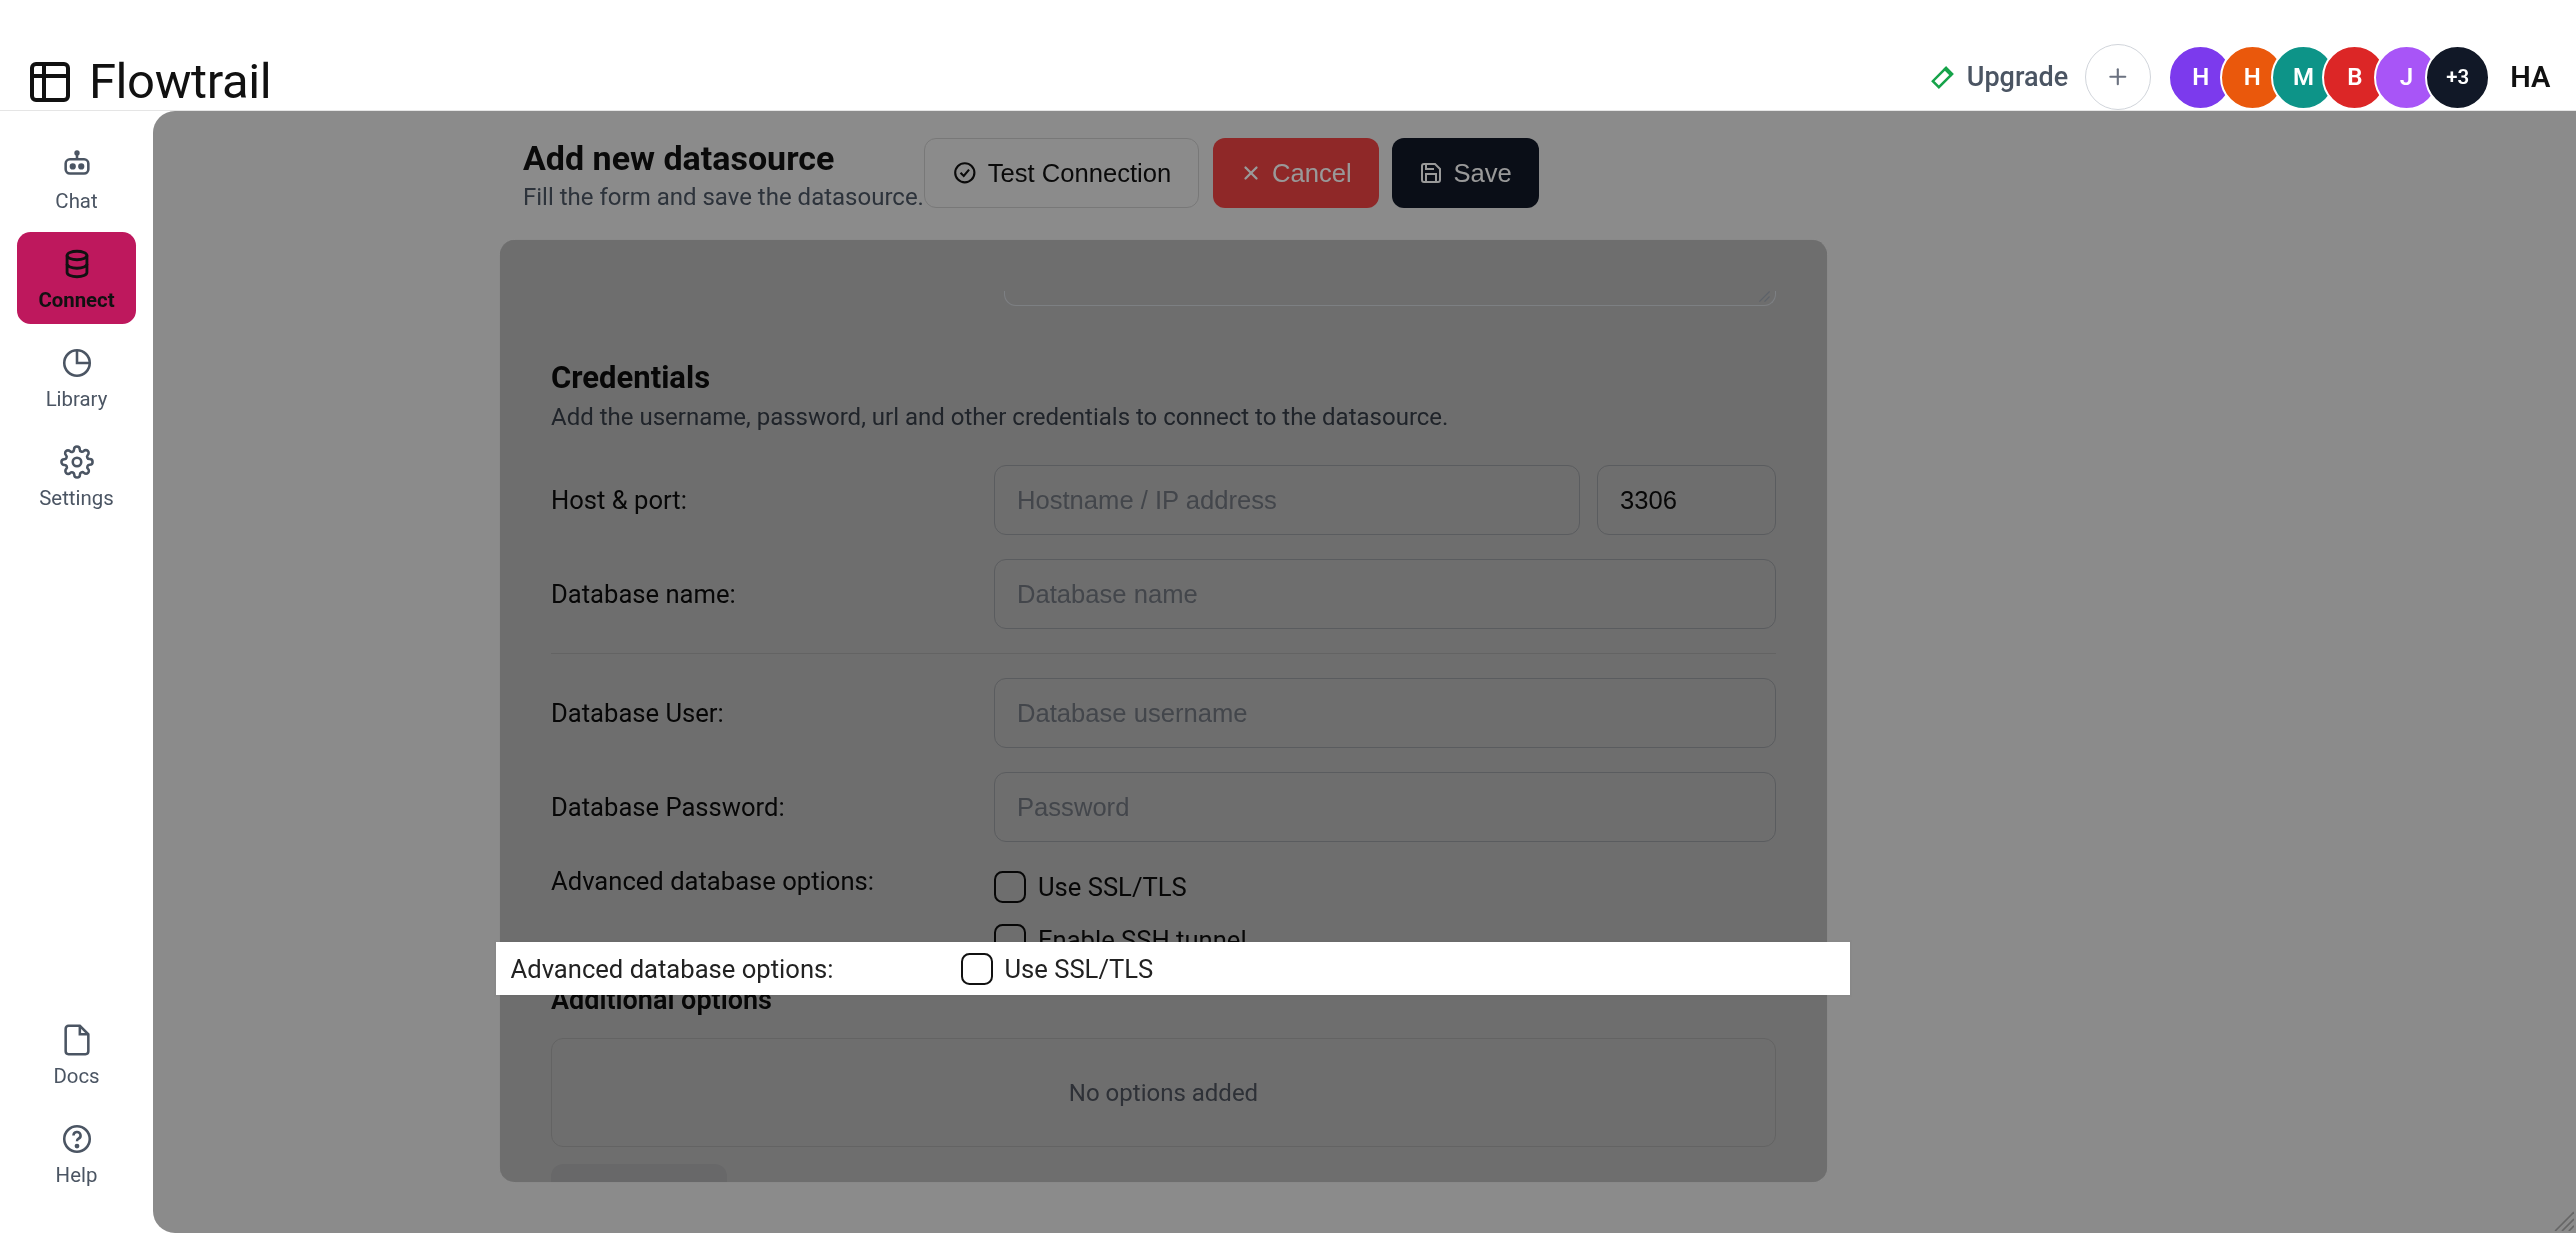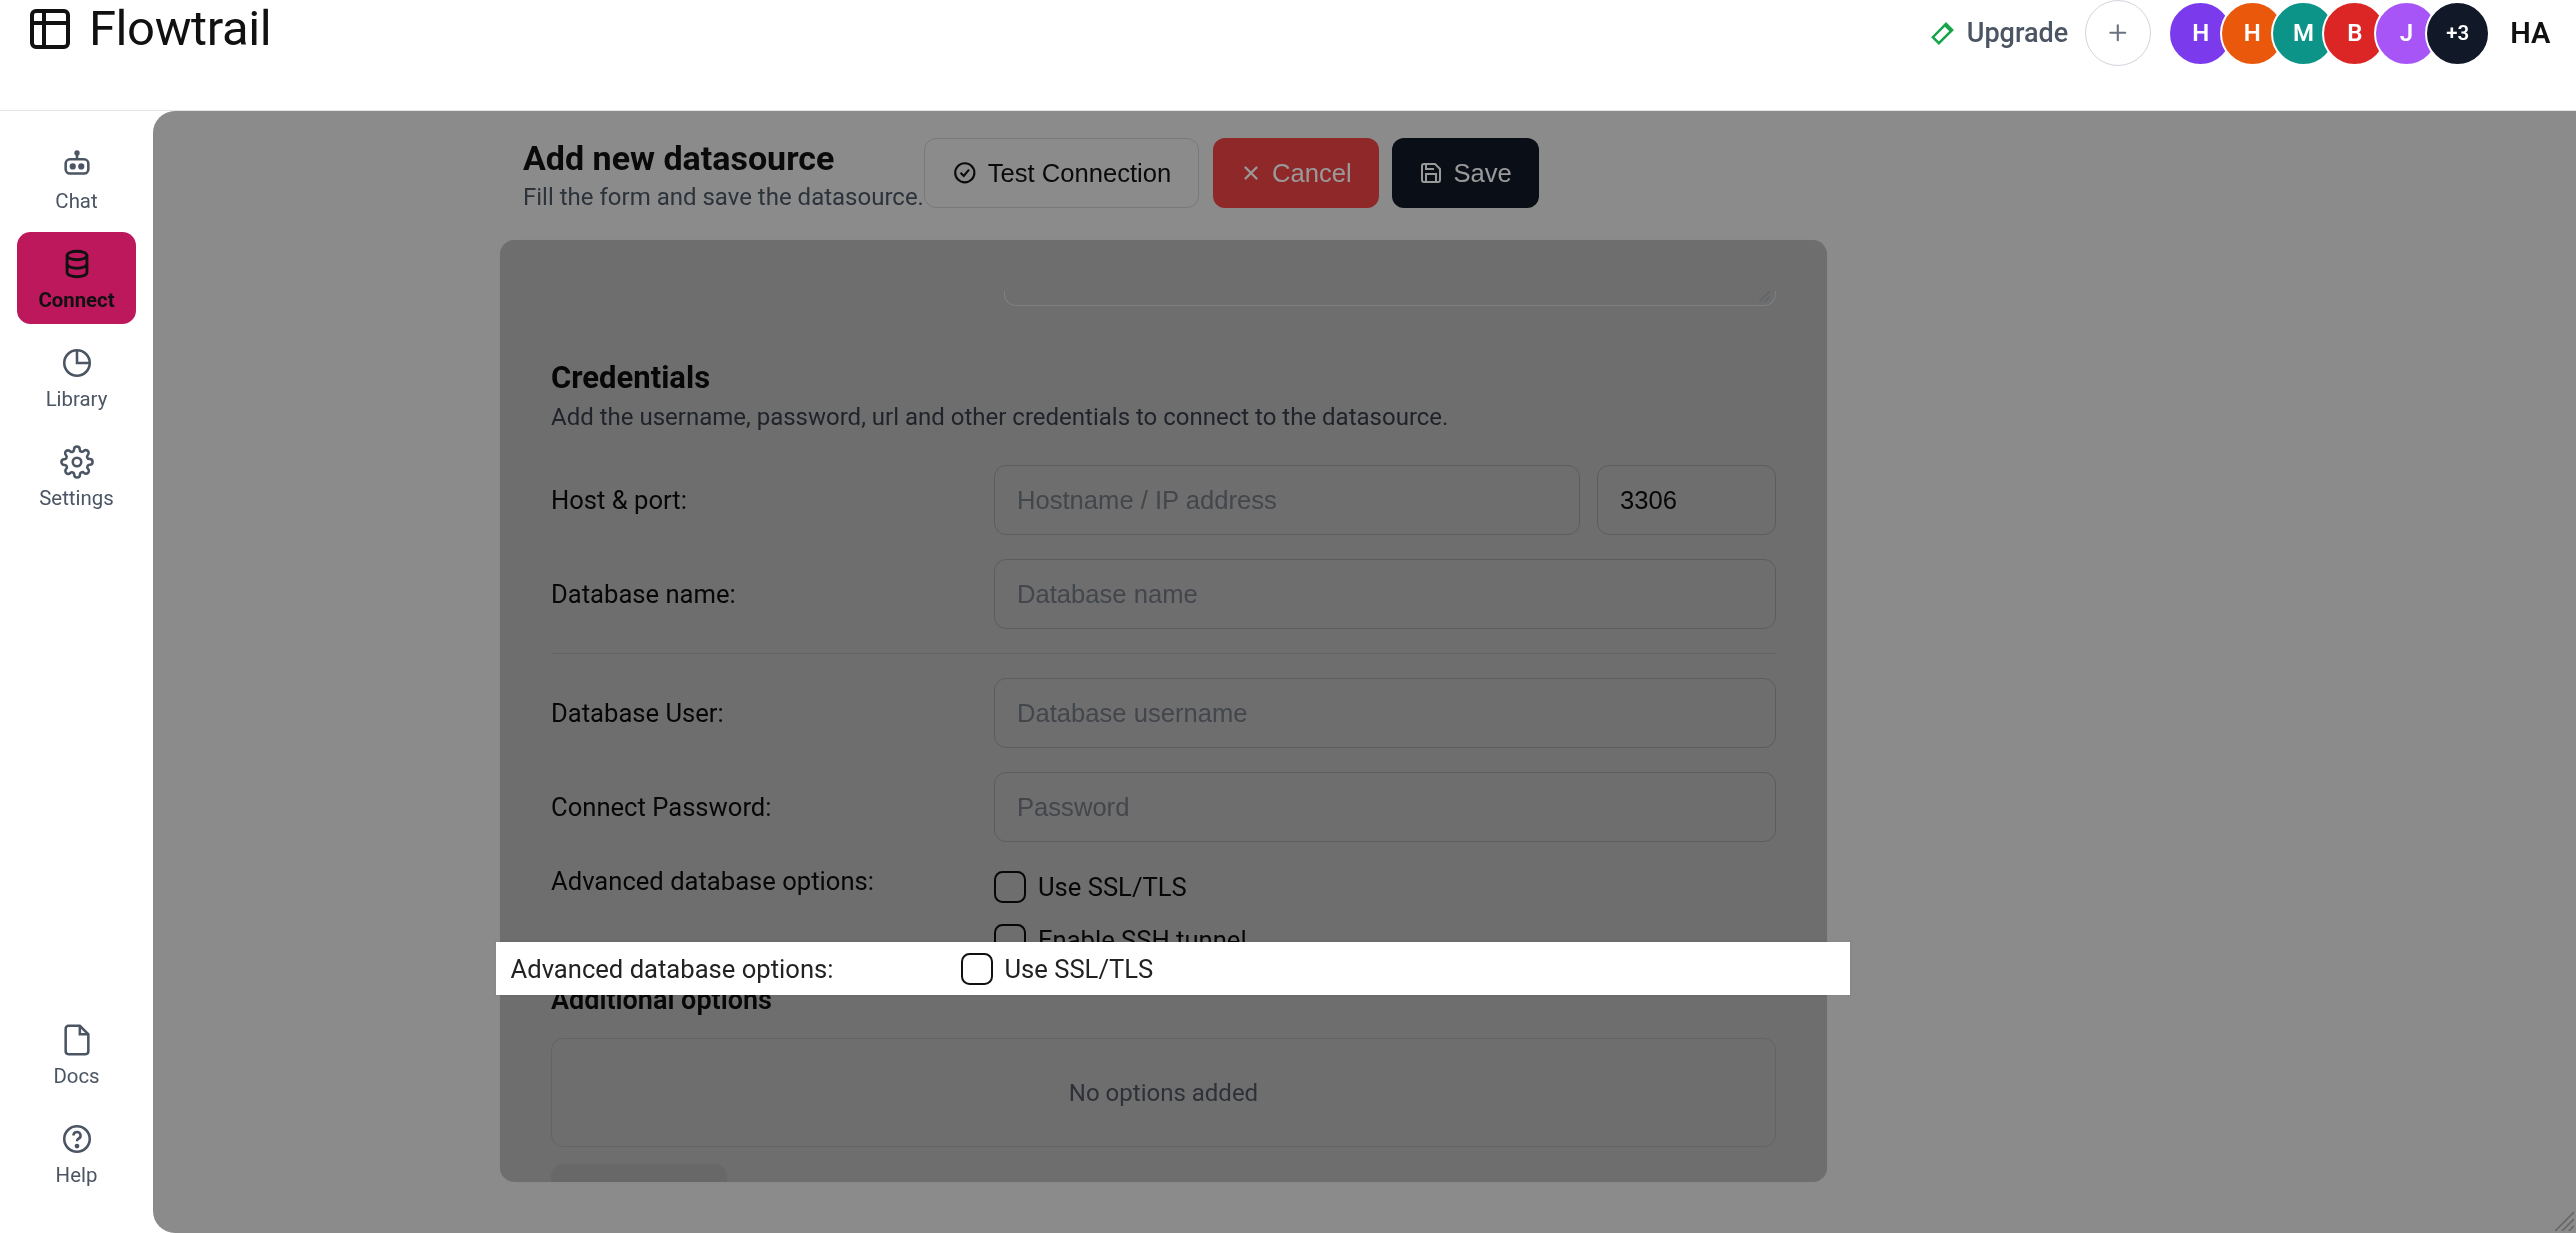--- a/index.html
+++ b/index.html
@@ -14,21 +14,21 @@
   width: 2576px;
   height: 1233px;
   overflow: hidden;
   position: relative;
   color: #111;
 }
 
 
 .header {
   display: flex;
-  align-items: flex-start;
+  align-items: flex-end;
   justify-content: space-between;
   height: 111px;
   padding: 0 25.6px;
   border-bottom: 0.9px solid #e5e5e5;
 }
 
 .header-left {
   display: flex;
   align-items: center;
   gap: 15.3px;
@@ -653,21 +653,21 @@
       <div class="divider"></div>
 
       <div class="form-row">
         <div class="field-label">Database User:</div>
         <div class="input-wrap">
           <input class="text-input" placeholder="Database username" style="">
         </div>
       </div>
 
       <div class="form-row">
-        <div class="field-label">Connect Password:</div>
+        <div class="field-label">Database Password:</div>
         <div class="input-wrap">
           <input type="password" class="text-input" placeholder="Password" style="">
         </div>
       </div>
 
       <div class="form-row" style="align-items:flex-start;">
         <div class="field-label">Advanced database options:</div>
         <div class="checkbox-stack">
           <div class="checkbox-row">
             <div class="checkbox-box"></div>

